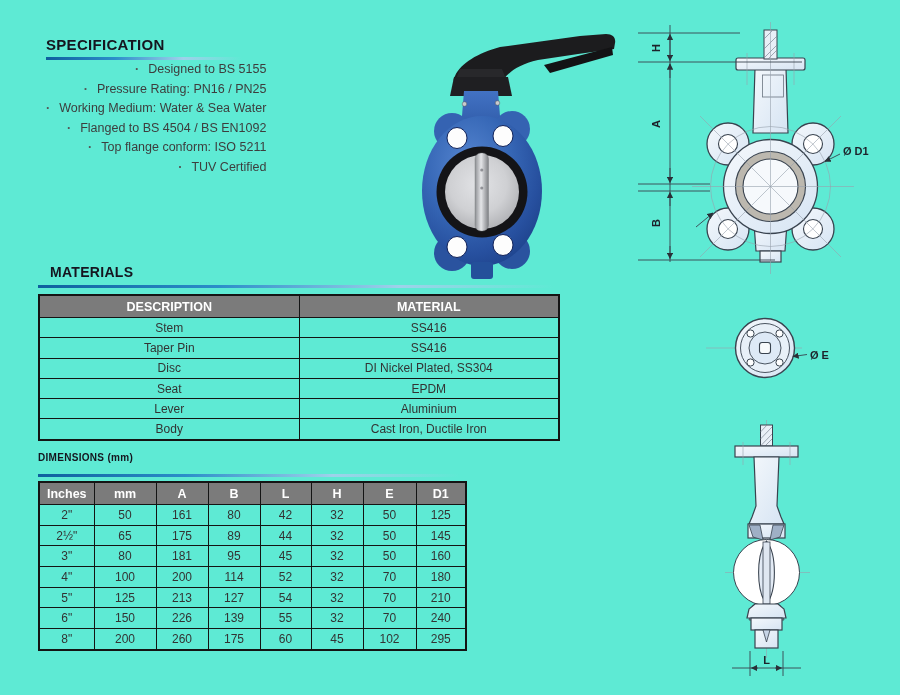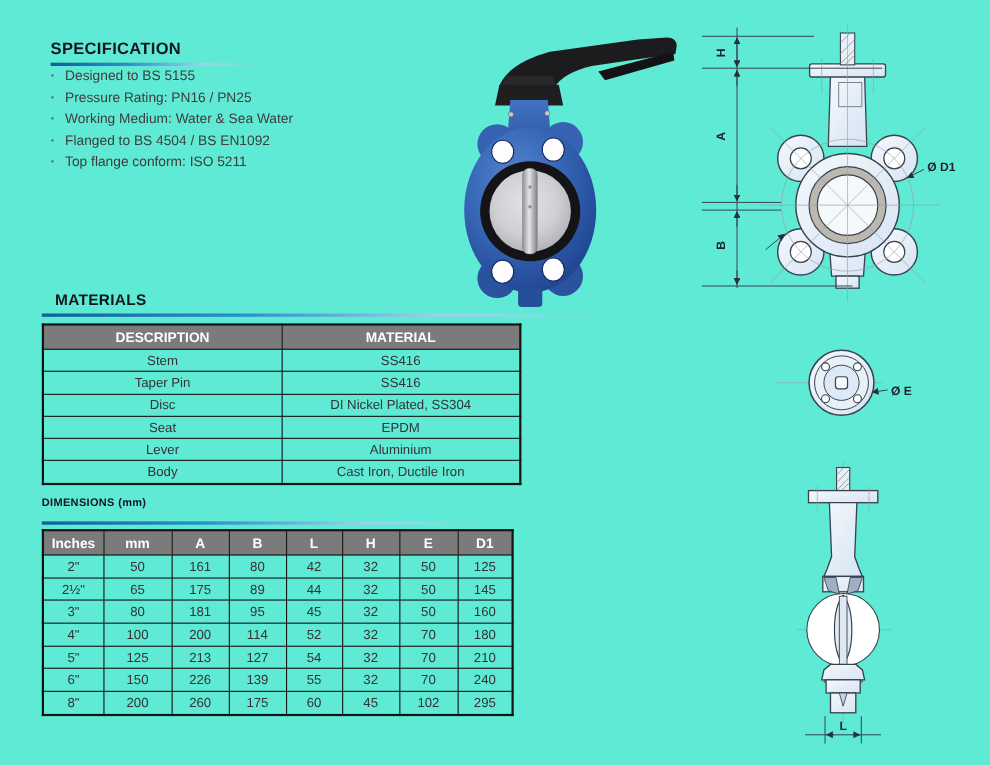--- a/index.html
+++ b/index.html
@@ -3,21 +3,21 @@
 <meta charset="utf-8">
 <style>
   html,body{margin:0;padding:0;background:#ffffff;}
   .page{position:relative;width:900px;height:695px;background:#5eead4;overflow:hidden;
         font-family:"Liberation Sans",sans-serif;padding-left:28px;}
 
   .sec-title{position:absolute;font-size:15px;font-weight:700;color:#15151f;letter-spacing:.3px;}
   .sec-underline{position:absolute;height:3px;
         background:linear-gradient(to right,#0e5f9e 0%,#2b8ec9 35%,#9fd1ea 70%,rgba(255,255,255,0) 100%);}
 
-  .spec-list{position:absolute;left:46px;top:60px;margin:0;padding:0;list-style:none;}
+  .spec-list{position:absolute;left:46px;top:60px;margin:0;padding:0;list-style:none;text-align:right;}
   .spec-list li{height:19.6px;line-height:19.6px;font-size:12.5px;color:#3d3d3d;white-space:nowrap;}
   .spec-list li::before{content:"·";font-weight:700;color:#555;margin-right:9px;}
 
   table{border-collapse:collapse;table-layout:fixed;width:100%;
         font-family:"Liberation Sans",sans-serif;}
   .data-table{position:absolute;}
   th{background:#7b7b7b;color:#ffffff;font-weight:700;font-size:12.5px;height:21px;
      border:1px solid #141414;padding:0;text-align:center;}
   td{font-size:12px;color:#333333;text-align:center;border:1px solid #141414;padding:0;}
   #materials-table td{height:19.3px;}
@@ -33,20 +33,21 @@
 <div class="page">
 
   <div class="sec-title" style="left:46px;top:36px;">SPECIFICATION</div>
   <div class="sec-underline" style="left:46px;top:57px;width:196px;"></div>
   <ul class="spec-list">
     <li>Designed to BS 5155</li>
     <li>Pressure Rating: PN16 / PN25</li>
     <li>Working Medium: Water &amp; Sea Water</li>
     <li>Flanged to BS 4504 / BS EN1092</li>
     <li>Top flange conform: ISO 5211</li>
+    <li>TUV Certified</li>
   </ul>
 
   <svg class="abs" style="left:420px;top:12px;" width="230" height="270" viewBox="0 0 230 270">
     <defs>
       <radialGradient id="bodyGrad" cx="38%" cy="32%" r="80%">
         <stop offset="0%" stop-color="#5585d0"></stop>
           <stop offset="45%" stop-color="#3667b6"></stop>
         <stop offset="75%" stop-color="#27509f"></stop>
           <stop offset="100%" stop-color="#1b3f86"></stop>
       </radialGradient>
@@ -171,21 +172,21 @@
     <g fill="#1d232b" font-size="11" font-weight="600">
       <text transform="rotate(-90 26 40)" x="26" y="40" text-anchor="middle" dominant-baseline="central">H</text>
       <text transform="rotate(-90 26 116)" x="26" y="116" text-anchor="middle" dominant-baseline="central">A</text>
       <text transform="rotate(-90 26 215)" x="26" y="215" text-anchor="middle" dominant-baseline="central">B</text>
       <text x="213" y="147">Ø D1</text>
     </g>
   </svg>
 
   <div class="sec-title" style="left:50px;top:264px;font-size:14px;">MATERIALS</div>
   <div class="sec-underline" style="left:38px;top:285px;width:516px;"></div>
-  <table class="data-table" id="materials-table" style="left:38px;top:294px;width:436px;">
+  <table class="data-table" id="materials-table" style="left:38px;top:294px;width:522px;">
     <colgroup>
         <col style="width:50%">
         <col style="width:50%">
       </colgroup>
     <thead>
       <tr>
         <th>DESCRIPTION</th>
         <th>MATERIAL</th>
       </tr>
     </thead>

